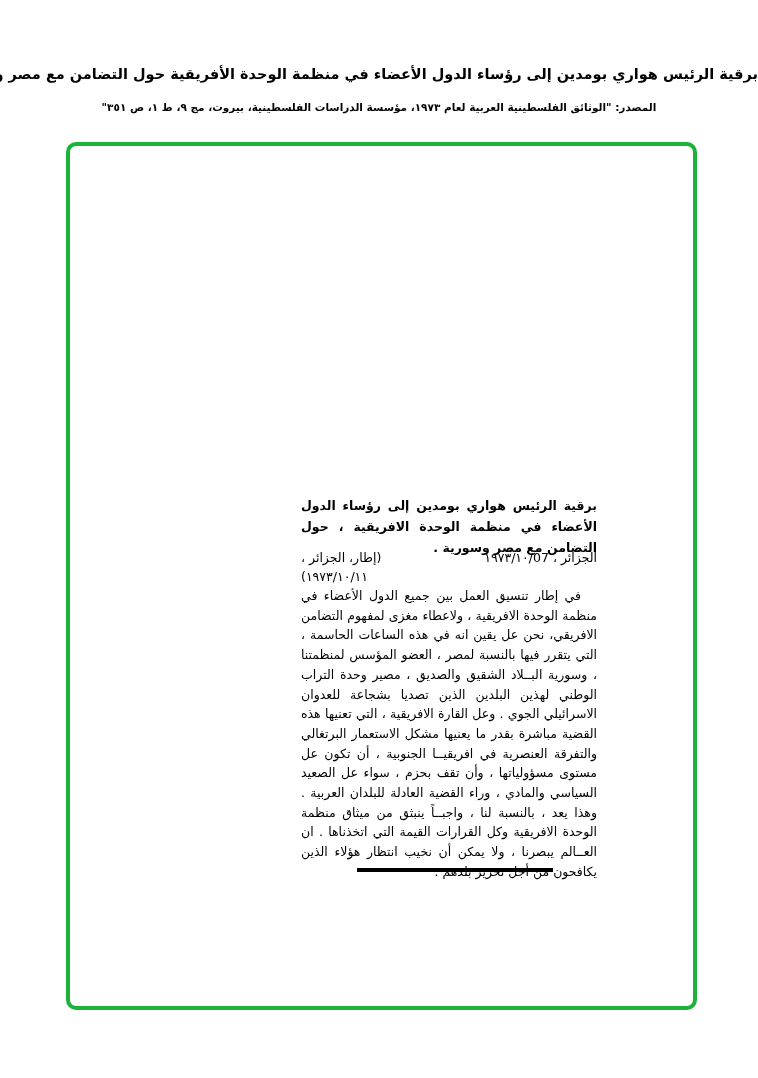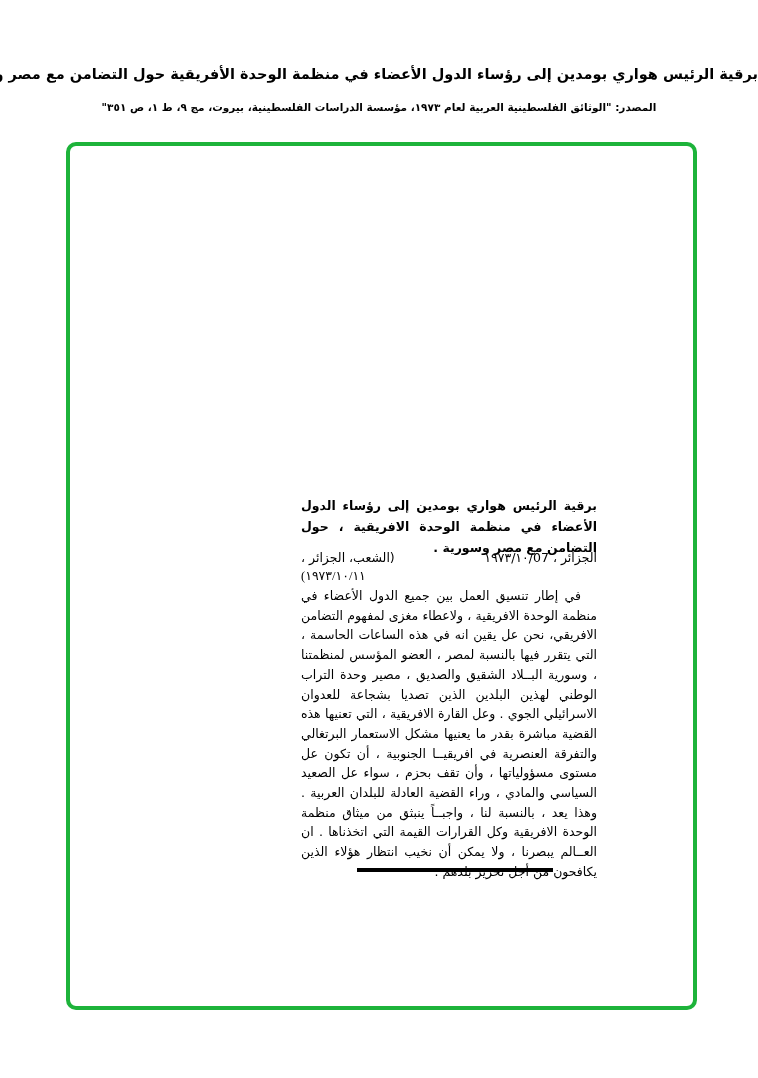--- a/index.html
+++ b/index.html
@@ -100,22 +100,22 @@
 
   <div class="source-line">المصدر: "الوثائق الفلسطينية العربية لعام ١٩٧٣، مؤسسة الدراسات الفلسطينية، بيروت، مج ٩، ط ١، ص ٣٥١"</div>
 
   <div class="doc-frame" style="border-color: rgb(29, 179, 58);">
 
     <h2 class="telegram-title">برقية الرئيس هواري بومدين إلى رؤساء الدول الأعضاء في منظمة الوحدة الافريقية ، حول التضامن مع مصر وسورية .</h2>
 
     <div class="dateline">
       <span class="place-date">الجزائر ، ١٩٧٣/١٠/07</span>
       <span class="press-ref">
-        <span style="display:block;">(الشعب، الجزائر ،</span>
-        <span style="display:block;font-family:Liberation Serif, serif;">١٩٧٣/١٠/١١)</span>
+        <span style="display:block;">(إطار، الجزائر ،</span>
+        <span style="display:block;">١٩٧٣/١٠/١١)</span>
       </span>
     </div>
 
     <p class="telegram-body">في إطار تنسيق العمل بين جميع الدول الأعضاء في منظمة الوحدة الافريقية ، ولاعطاء مغزى لمفهوم التضامن الافريقي، نحن عل يقين انه في هذه الساعات الحاسمة ، التي يتقرر فيها بالنسبة لمصر ، العضو المؤسس لمنظمتنا ، وسورية البــلاد الشقيق والصديق ، مصير وحدة التراب الوطني لهذين البلدين الذين تصديا بشجاعة للعدوان الاسرائيلي الجوي . وعل القارة الافريقية ، التي تعنيها هذه القضية مباشرة بقدر ما يعنيها مشكل الاستعمار البرتغالي والتفرقة العنصرية في افريقيــا الجنوبية ، أن تكون عل مستوى مسؤولياتها ، وأن تقف بحزم ، سواء عل الصعيد السياسي والمادي ، وراء القضية العادلة للبلدان العربية . وهذا يعد ، بالنسبة لنا ، واجبــاً ينبثق من ميثاق منظمة الوحدة الافريقية وكل القرارات القيمة التي اتخذناها . ان العــالم يبصرنا ، ولا يمكن أن نخيب انتظار هؤلاء الذين يكافحون من أجل تحرير بلدهم .</p>
 
     <div class="end-rule" style="background: rgb(0, 0, 0);"></div>
 
   </div>
 
 </div>

